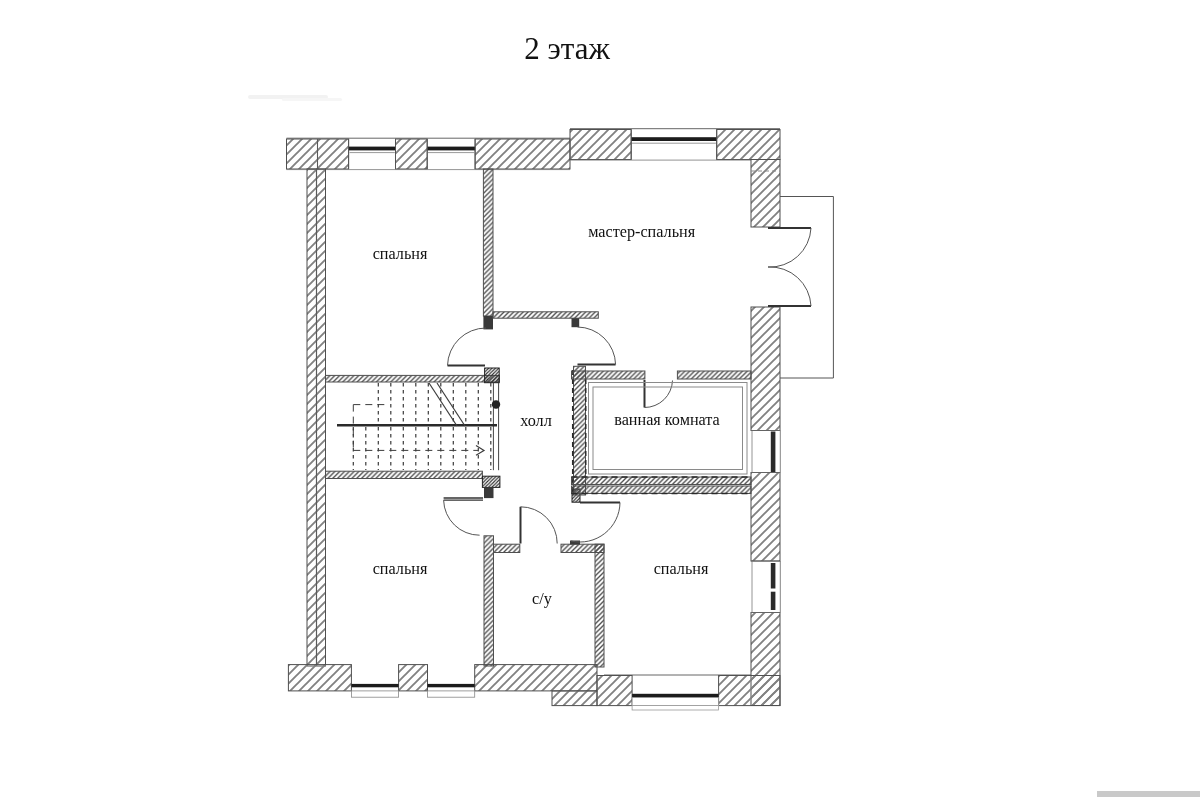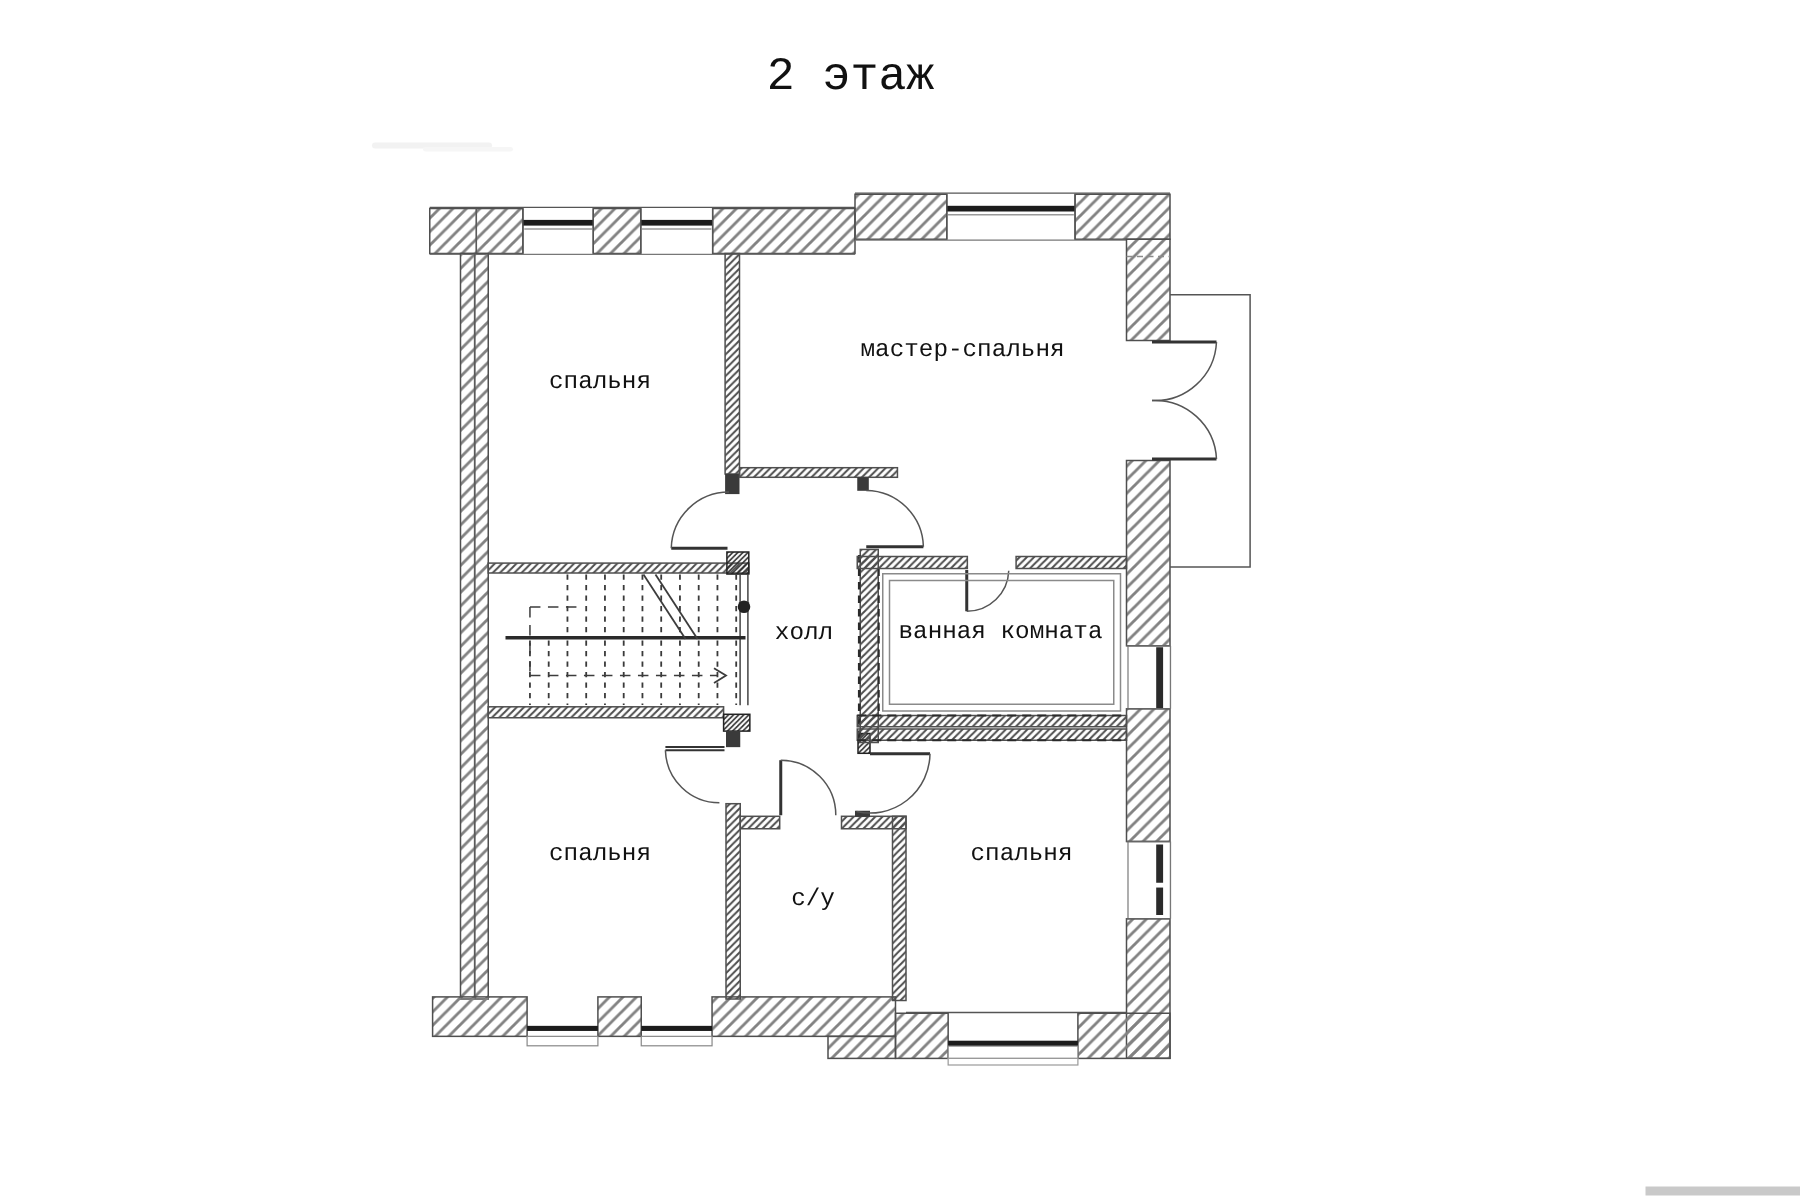--- a/index.html
+++ b/index.html
@@ -1,16 +1,16 @@
 <!DOCTYPE html>
 <html><head>
 <meta charset="utf-8">
 <style>
 html,body{margin:0;padding:0;background:#fff;}
-.wrap{width:1200px;height:800px;position:relative;font-family:Liberation Mono, monospace;}
+.wrap{width:1200px;height:800px;position:relative;font-family:Liberation Serif, serif;}
 svg{display:block;}
 </style>
 </head>
 <body>
 <div class="wrap">
 <svg width="1200" height="800" viewBox="0 0 1200 800">
 <defs>
 <pattern id="hx" patternUnits="userSpaceOnUse" width="9" height="9">
   <path d="M-2.2,2.2 L2.2,-2.2 M0,9 L9,0 M6.8,11.2 L11.2,6.8" stroke="#828282" stroke-width="1.9" fill="none"></path>
 </pattern>

